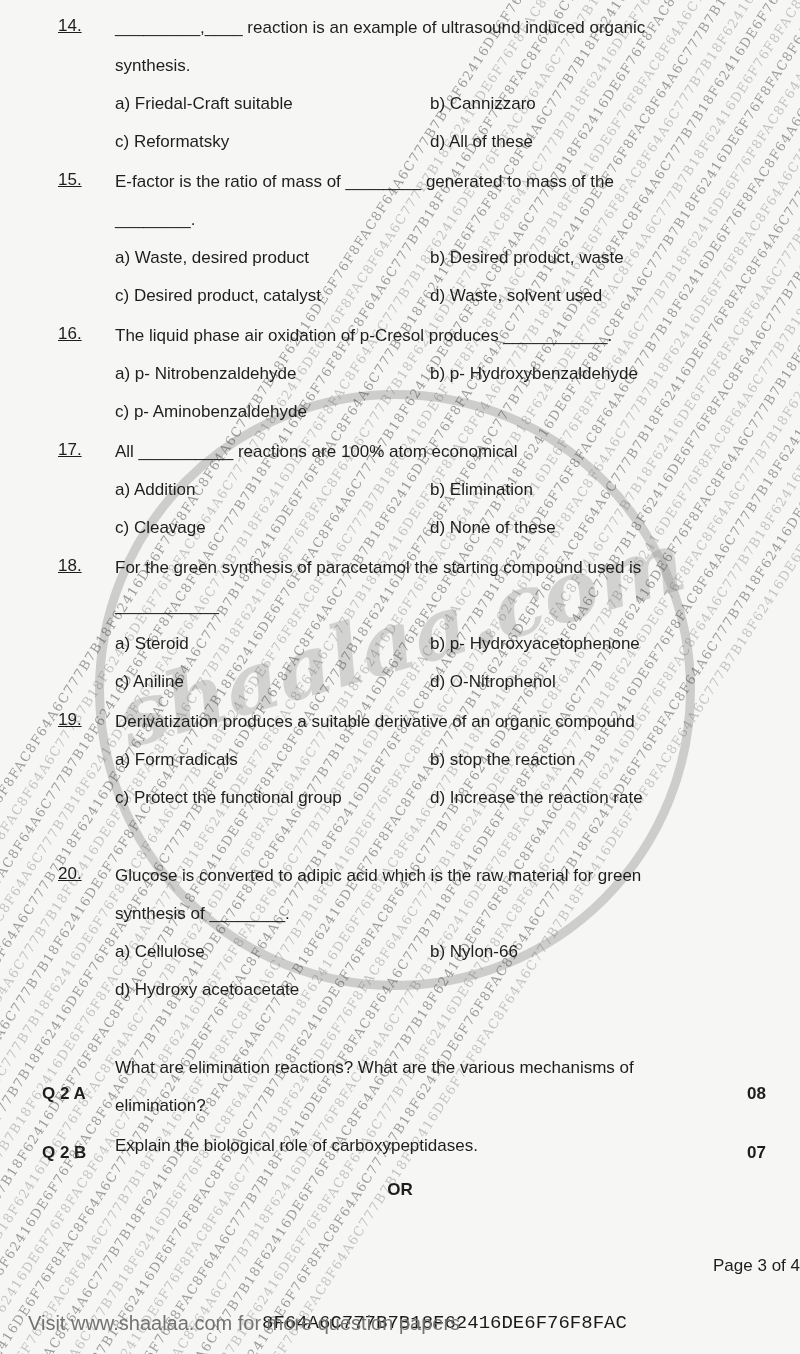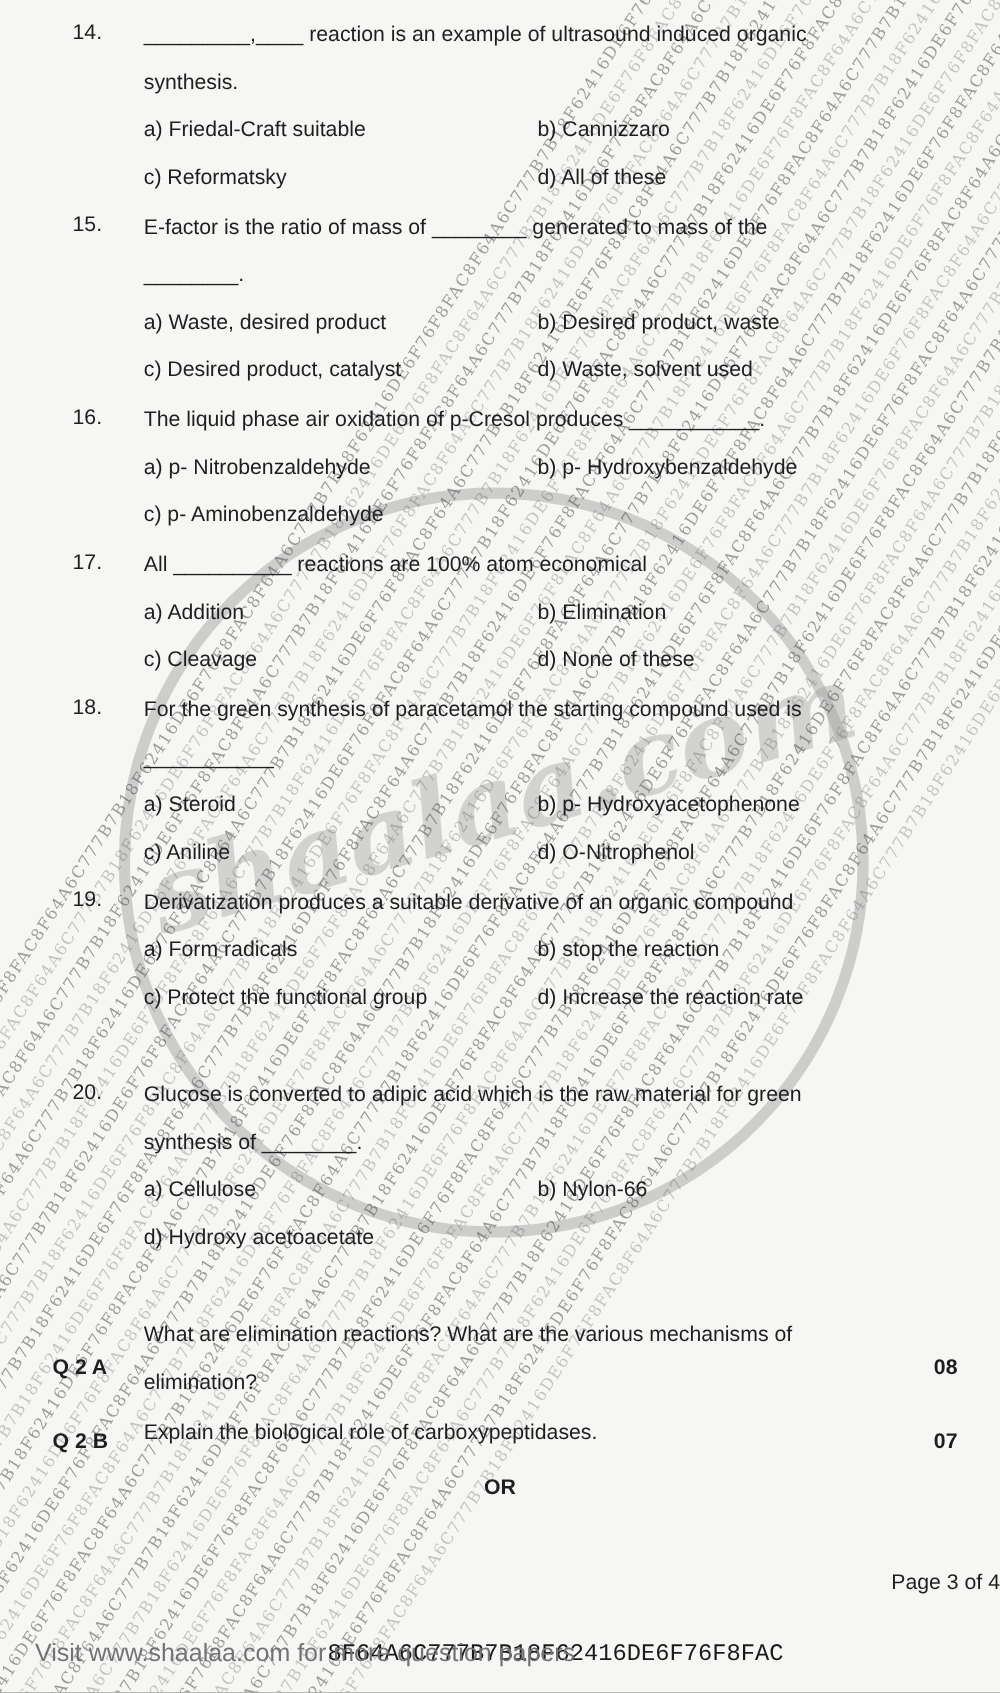--- a/index.html
+++ b/index.html
@@ -26,21 +26,21 @@
   }
   .wm-line {
     font-family:"DejaVu Serif", serif; font-size:13px; line-height:21.5px;
     letter-spacing:1.2px; color:rgba(66,66,66,0.50); white-space:nowrap;
   }
   .wm-lite { color:rgba(92,92,92,0.33); }
   
   .content { position:absolute; inset:0; z-index:3; font-size:17px; }
   .q { position:absolute; left:58px; right:36px; }
   .qrow { display:flex; align-items:flex-start; }
-  .qnum { width:57px; flex:none; }
+  .qnum { width:57px; flex:none;text-decoration:underline; }
   .qbody { flex:1; }
   .qline { height:38px; line-height:24px; }
   .optrow { display:flex; height:38px; line-height:24px; }
   .opt-a { width:315px; flex:none; }
   .opt-b { flex:1; }
   .lq { position:absolute; left:42px; right:34px; }
   .lqrow { display:flex; align-items:center; }
   .lqnum { width:73px; flex:none; font-weight:bold; }
   .lqbody { flex:1; }
   .lqline { height:38px; line-height:24px; }

